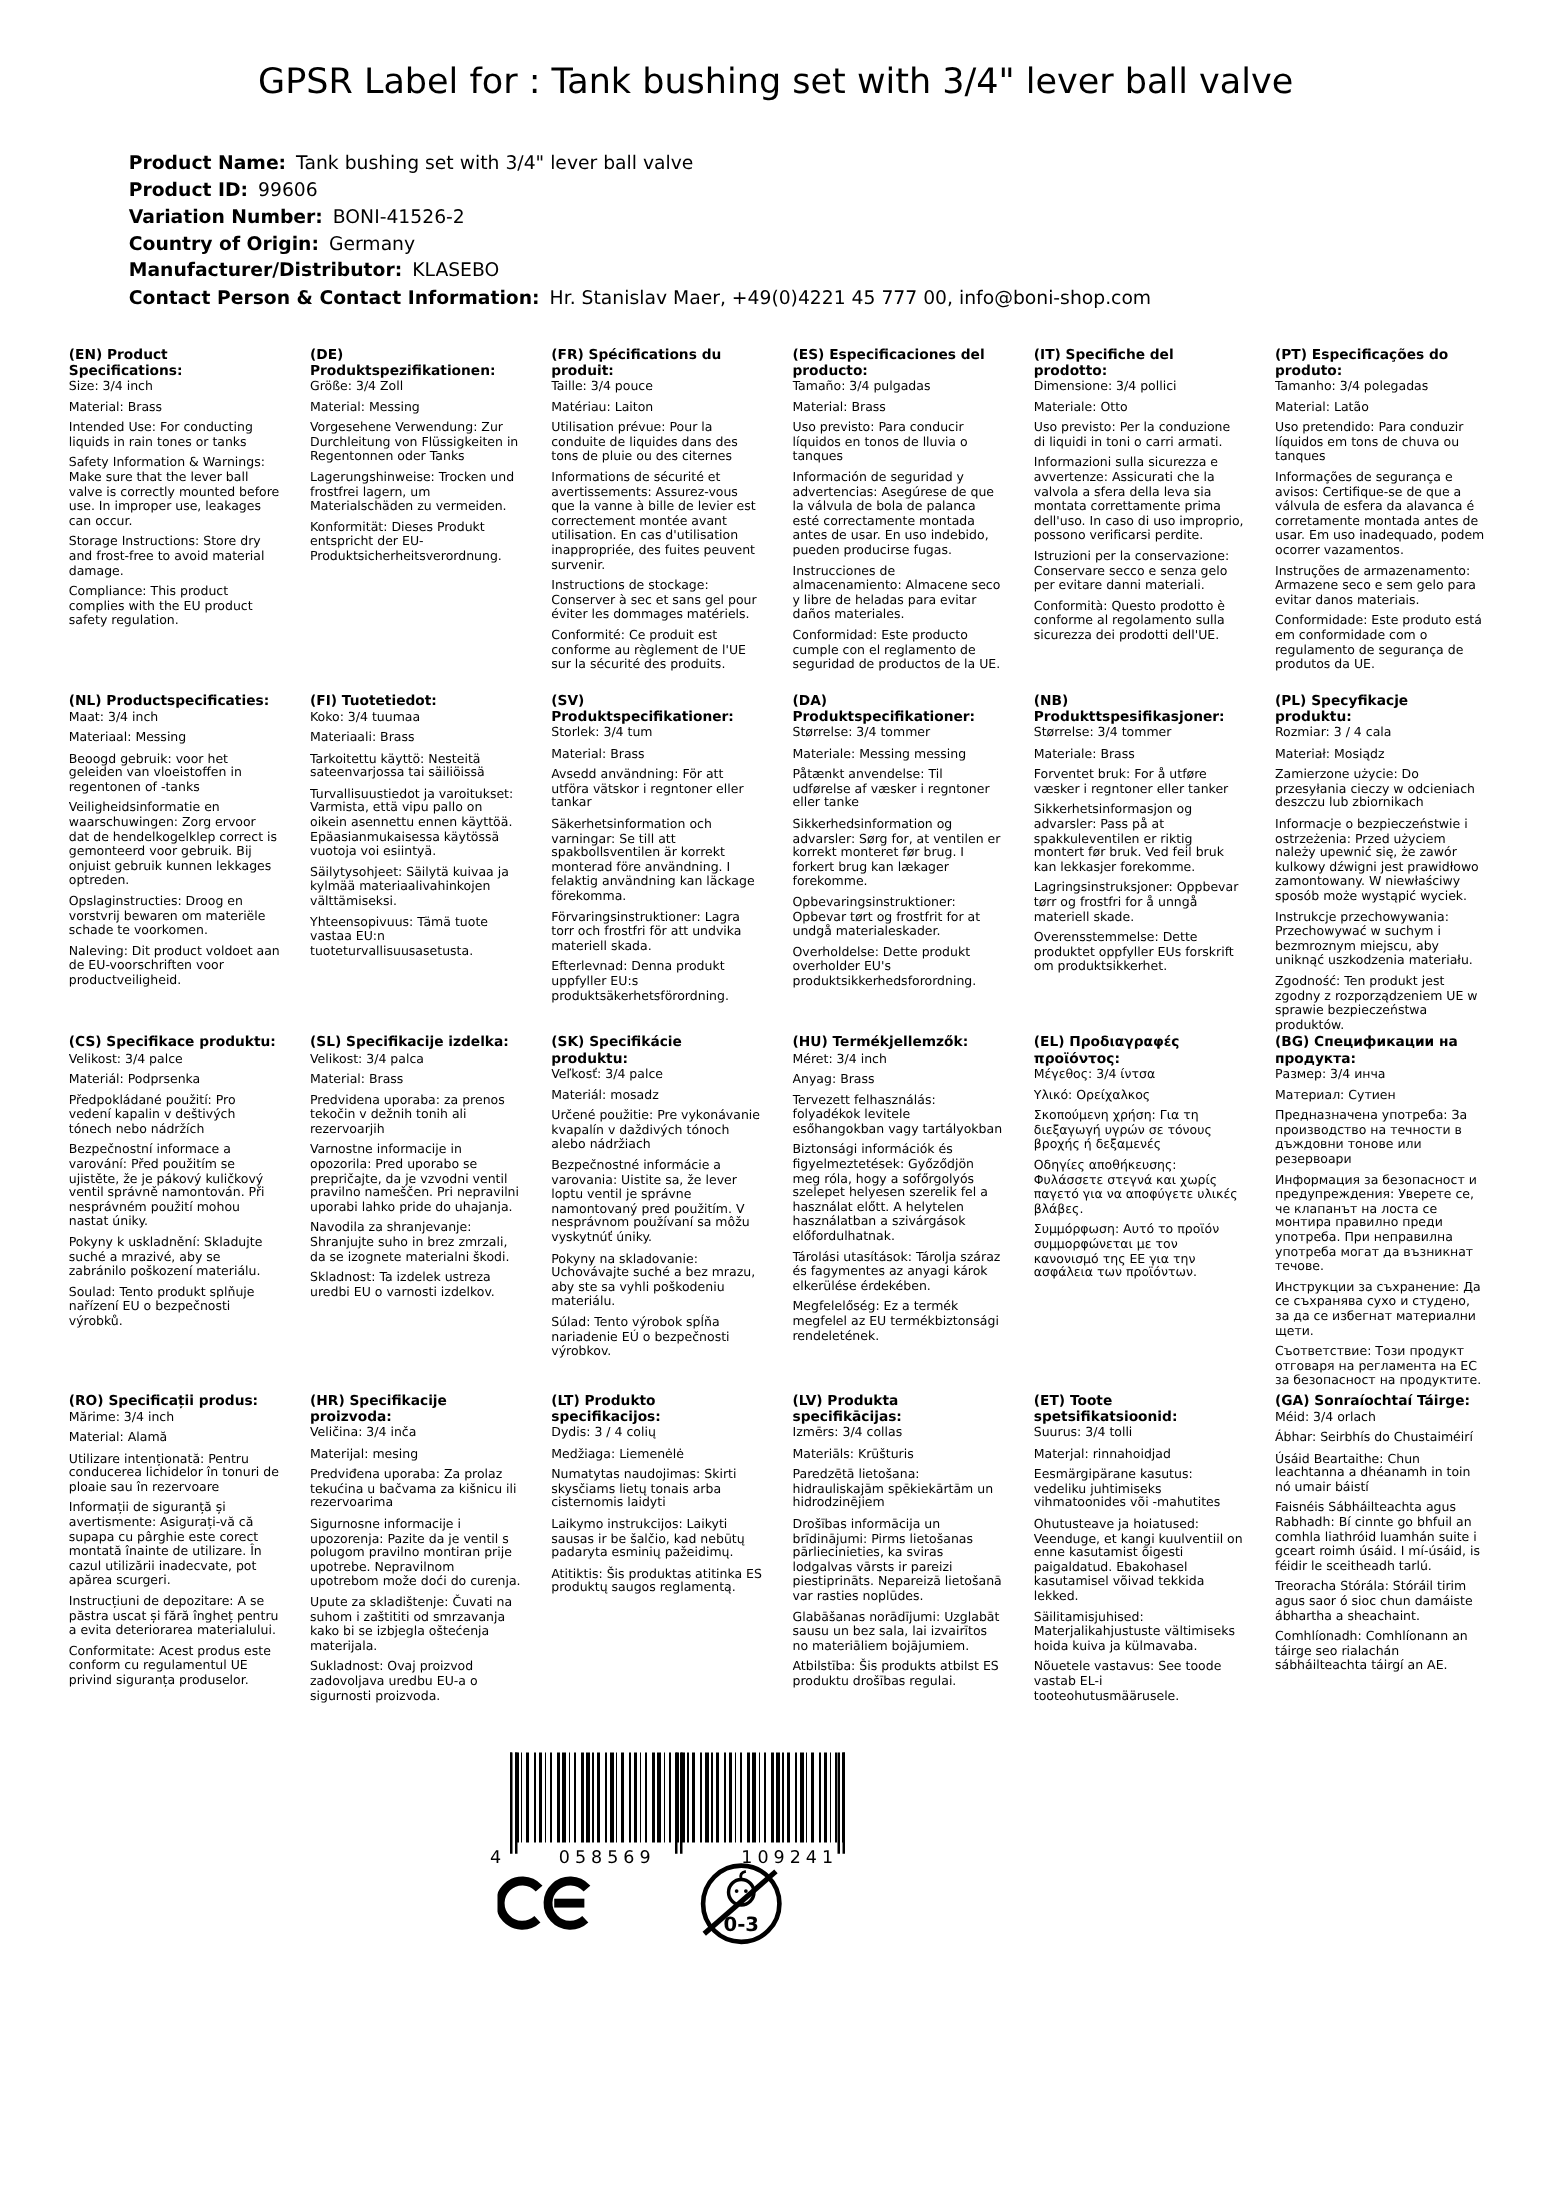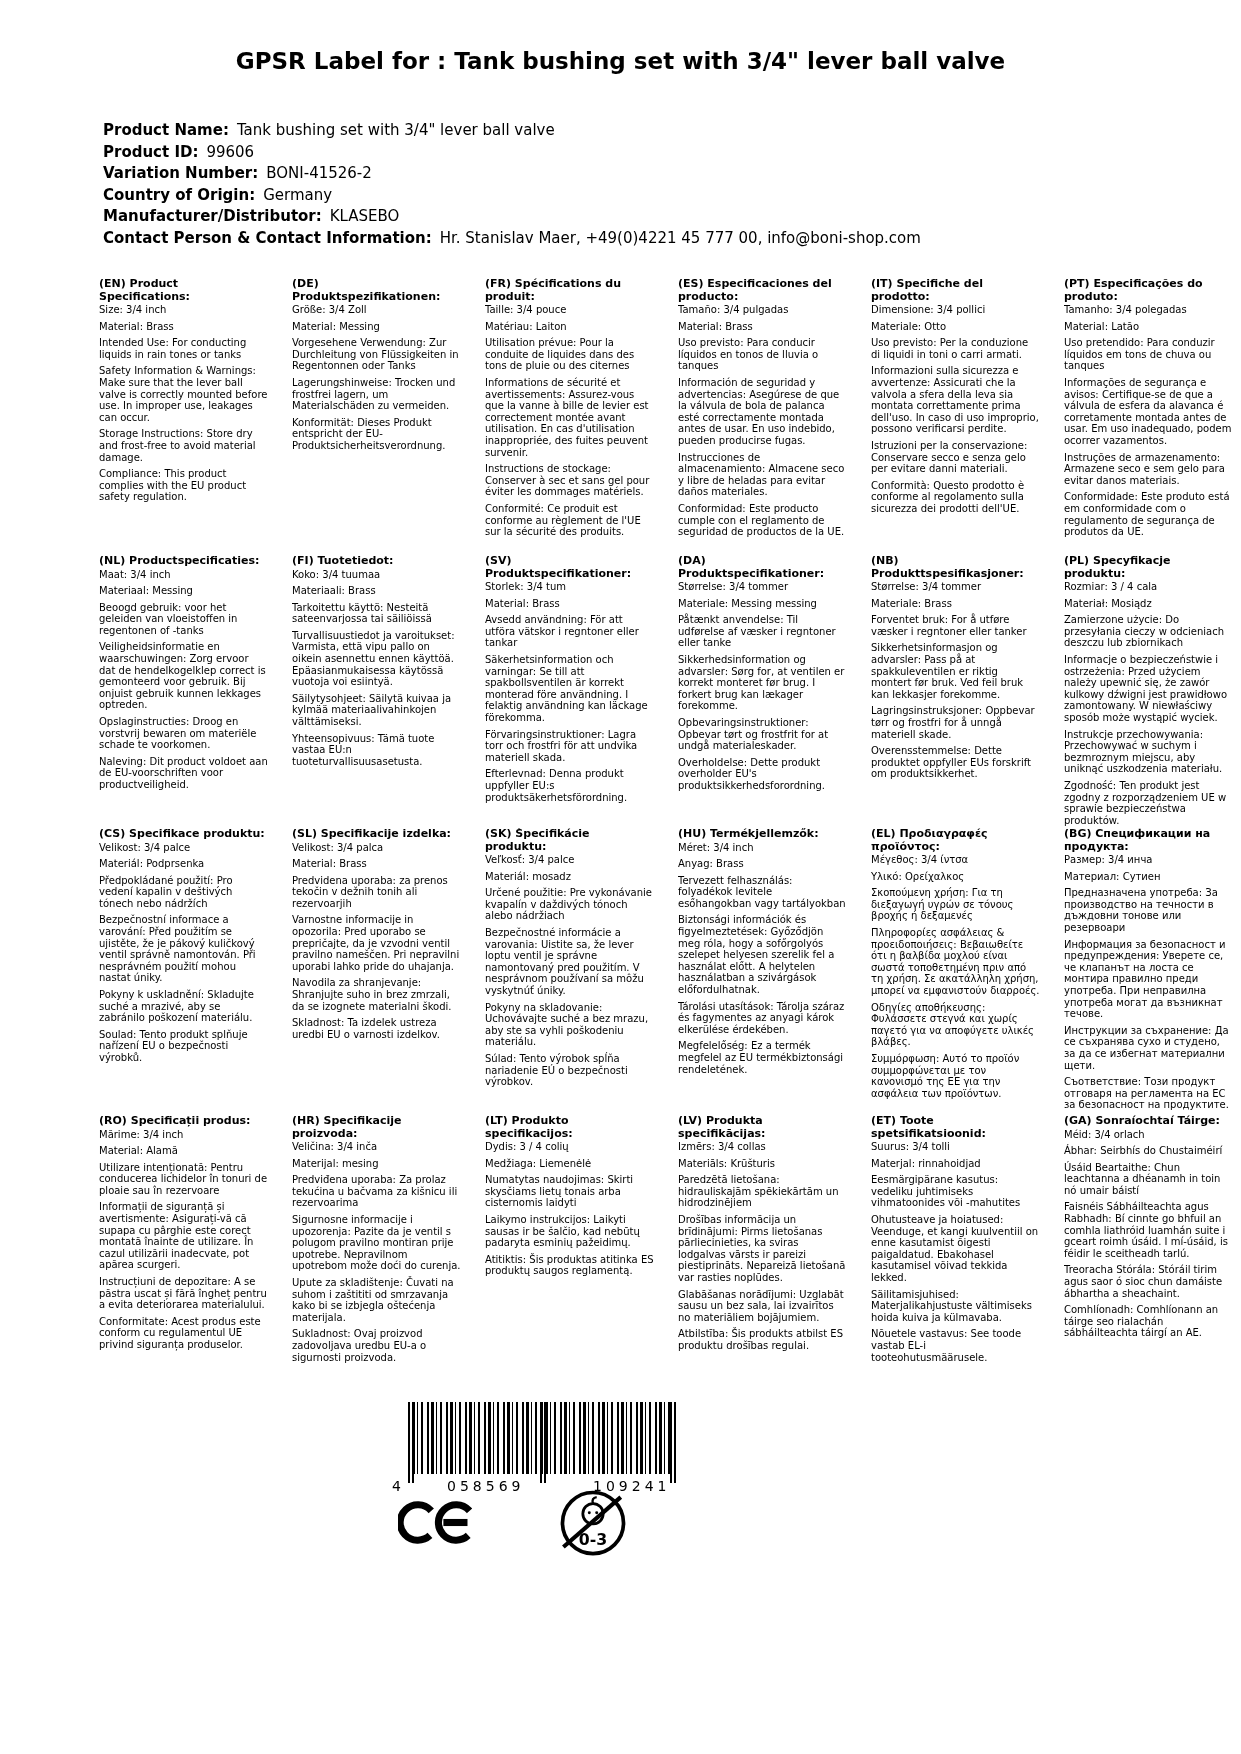--- a/index.html
+++ b/index.html
@@ -3,31 +3,30 @@
 <meta charset="utf-8">
 <style>
   html,body{margin:0;padding:0;}
   body{
     width:1241px;height:1754px;background:#ffffff;color:#000;
     font-family:"DejaVu Sans","Liberation Sans",sans-serif;
     position:relative;overflow:hidden;
   }
   .page-title{
     position:absolute;top:48px;left:0;width:100%;text-align:center;
-    font-size:23px;font-weight:bold;letter-spacing:0;
+    font-size:28px;font-weight:normal;letter-spacing:0;
   }
   .info{position:absolute;left:55px;top:120px;width:1000px;margin-left:48px;}
   .info-row{font-size:15px;line-height:21.5px;white-space:nowrap;}
   .il{font-weight:bold;margin-right:8px;}
   .iv{font-weight:normal;}
   .grid{
     position:absolute;left:55px;top:278px;width:1134px;
     display:grid;grid-template-columns:repeat(6,1fr);column-gap:24px;
     grid-template-rows:277px 273px 287px auto;
-    margin-left:44px;
   }
   .block{overflow:hidden;}
   .bh{font-size:11px;font-weight:bold;margin:0 0 1px 0;line-height:12.5px;}
   .bp p{font-size:10px;line-height:11.6px;margin:0 0 5px 0;overflow-wrap:break-word;word-break:break-word;}
   
   .barcode-wrap{position:absolute;left:392px;top:1402px;width:300px;height:95px;}
   .bars{
     position:absolute;left:16px;top:0;width:268px;height:72px;
     background:repeating-linear-gradient(90deg,
       #000 0 2px,#fff 2px 4px,#000 4px 7px,#fff 7px 9px,
@@ -243,21 +242,20 @@
         <p>Tárolási utasítások: Tárolja száraz és fagymentes az anyagi károk elkerülése érdekében.</p>
         <p>Megfelelőség: Ez a termék megfelel az EU termékbiztonsági rendeletének.</p>
       </div>
   </section>
   <section class="block">
     <h3 class="bh">(EL) Προδιαγραφές προϊόντος:</h3>
     <div class="bp">
         <p>Μέγεθος: 3/4 ίντσα</p>
         <p>Υλικό: Ορείχαλκος</p>
         <p>Σκοπούμενη χρήση: Για τη διεξαγωγή υγρών σε τόνους βροχής ή δεξαμενές</p>
-        <p>Πληροφορίες ασφάλειας &amp; προειδοποιήσεις: Βεβαιωθείτε ότι η βαλβίδα μοχλού είναι σωστά τοποθετημένη πριν από τη χρήση. Σε ακατάλληλη χρήση, μπορεί να εμφανιστούν διαρροές.</p>
         <p>Οδηγίες αποθήκευσης: Φυλάσσετε στεγνά και χωρίς παγετό για να αποφύγετε υλικές βλάβες.</p>
         <p>Συμμόρφωση: Αυτό το προϊόν συμμορφώνεται με τον κανονισμό της ΕΕ για την ασφάλεια των προϊόντων.</p>
       </div>
   </section>
   <section class="block">
     <h3 class="bh">(BG) Спецификации на продукта:</h3>
     <div class="bp">
         <p>Размер: 3/4 инча</p>
         <p>Материал: Сутиен</p>
         <p>Предназначена употреба: За производство на течности в дъждовни тонове или резервоари</p>

